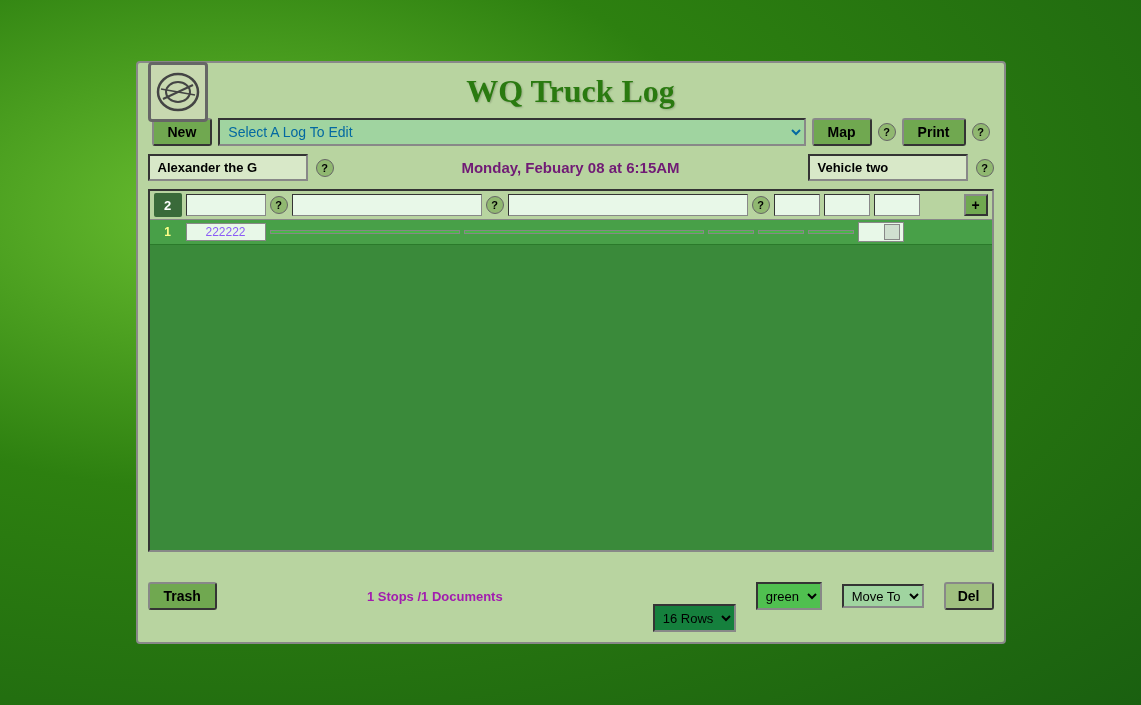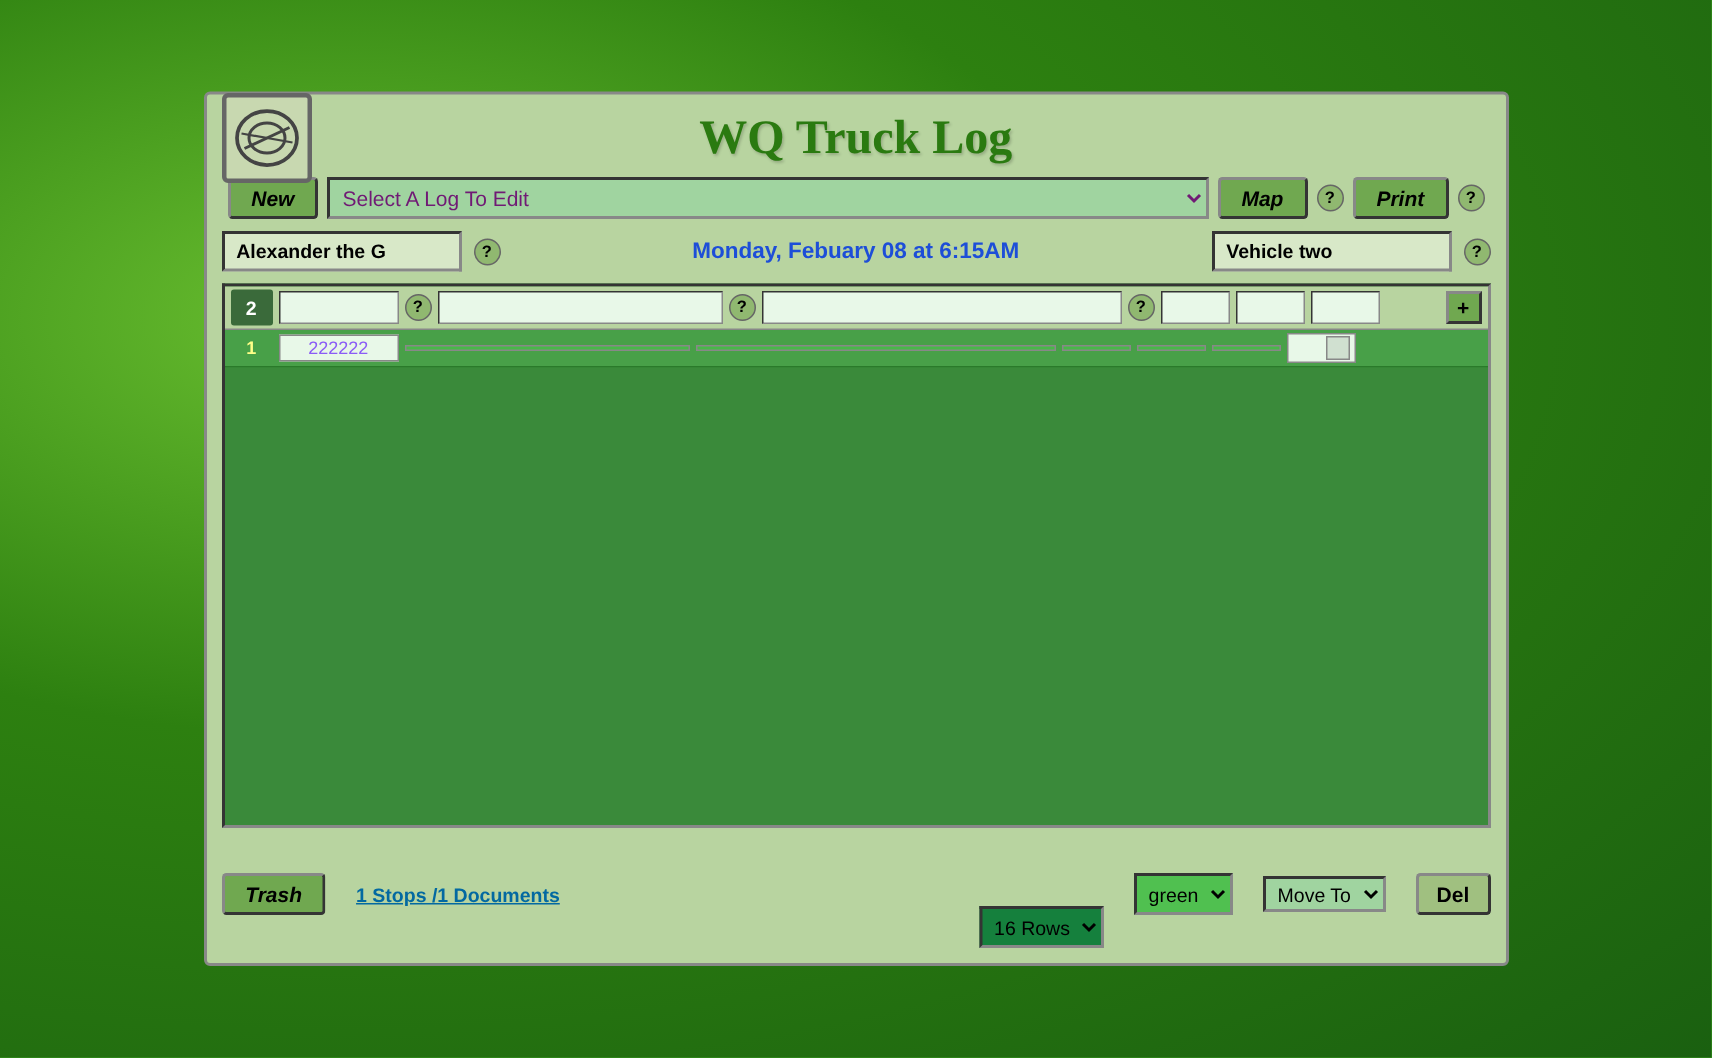--- a/index.html
+++ b/index.html
@@ -64,29 +64,28 @@
       border: 2px outset #888;
       border-radius: 3px;
       font-size: 14px;
       font-weight: bold;
       color: #000;
       cursor: pointer;
     }
     .btn-green {
       background: #70a850;
       color: #000;
-      font-style: italic;
     }
     .select-log {
       flex: 1;
       height: 28px;
       background: #a0d4a0;
       border: 2px inset #888;
       font-size: 14px;
-      color: #701a75;
+      color: #0369a1;
       padding: 0 4px;
     }
     .help-icon {
       width: 18px;
       height: 18px;
       background: #90b870;
       border: 1px solid #666;
       border-radius: 50%;
       display: inline-flex;
       align-items: center;
@@ -108,21 +107,21 @@
       padding: 4px 8px;
       font-size: 13px;
       font-weight: bold;
       min-width: 160px;
     }
     .date-display {
       flex: 1;
       text-align: center;
       font-size: 15px;
       font-weight: bold;
-      color: #1d4ed8;
+      color: #701a75;
     }
     .vehicle-field {
       background: #d8e8c8;
       border: 2px inset #888;
       padding: 4px 8px;
       font-size: 13px;
       font-weight: bold;
       min-width: 160px;
     }
     .table-area {
@@ -220,25 +219,24 @@
     .cell-bnd { width: 46px; background: #48b848; border: 1px solid #888; padding: 1px 3px; }
     .cell-plts { width: 46px; background: #e8f8e8; border: 1px solid #888; padding: 1px 3px; display: flex; align-items: center; justify-content: flex-end; }
     .cell-plts-inner { width: 16px; height: 16px; background: #d0e0d0; border: 1px solid #888; }
     .footer-bar {
       display: flex;
       align-items: center;
       gap: 20px;
     }
     .footer-status {
       flex: 1;
-      text-align: left;
-      font-size: 13px;
-      font-weight: bold;
-      color: #0369a1;
-      text-decoration: underline;
+      text-align: center;
+      font-size: 13px;
+      font-weight: bold;
+      color: #a21caf;
     }
     .rows-select {
       height: 28px;
       background: #15803d;
       border: 2px inset #888;
       font-size: 13px;
       padding: 0 4px;
       margin-top: 44px;
     }
     .color-select {

